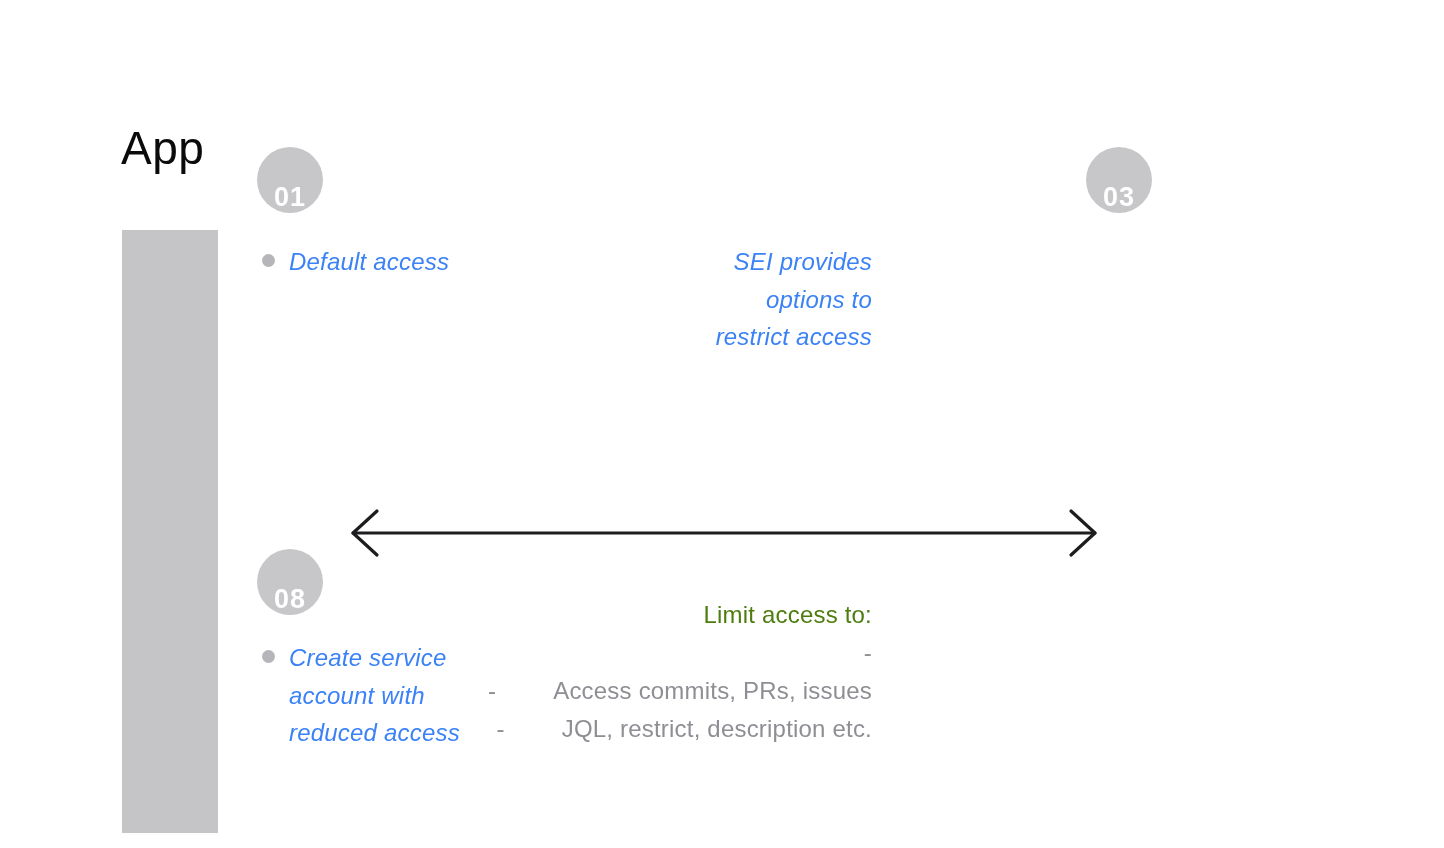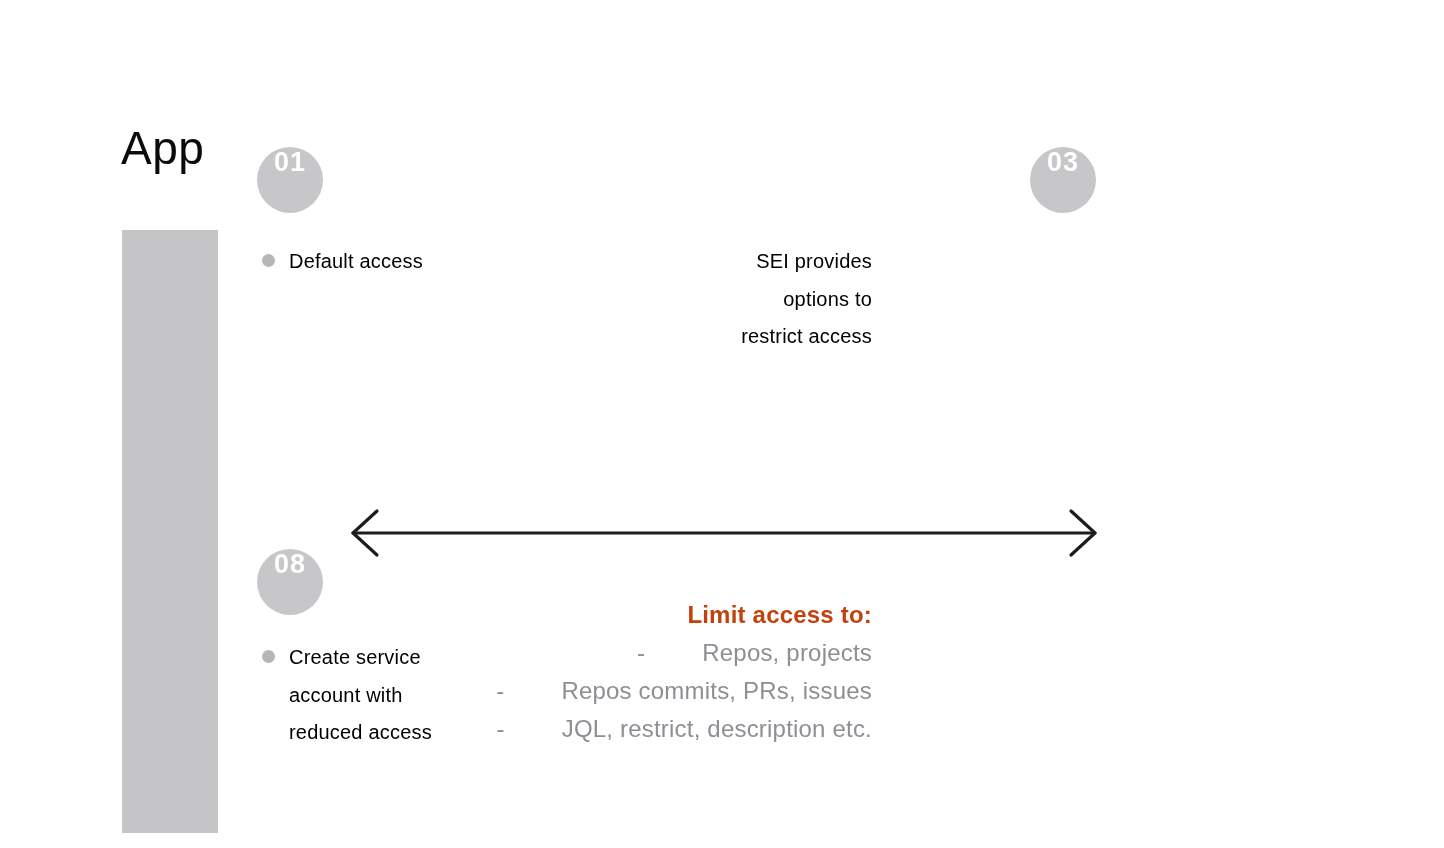--- a/index.html
+++ b/index.html
@@ -50,48 +50,49 @@
     height: 66px;
   }
 
   .badge {
     position: absolute;
     width: 66px;
     height: 66px;
     border-radius: 50%;
     background: #c7c7c9;
     display: flex;
-    align-items: flex-start;
+    align-items: flex-end;
     justify-content: center;
     color: #ffffff;
     font-size: 27px;
     font-weight: 700;
     letter-spacing: 1px;
   }
   .badge-01 { left: 257px; top: 147px; }
-  .badge-03 { left: 1030px; top: 147px; }
+  .badge-03 { left: 1086px; top: 147px; }
   .badge-02 { left: 257px; top: 549px; }
 
   .bullet {
     position: absolute;
     width: 13px;
     height: 13px;
     border-radius: 50%;
     background: #b6b6ba;
   }
   .bullet-1 { left: 262px; top: 254px; }
   .bullet-2 { left: 262px; top: 650px; }
   .bullet-3 { left: 1170px; top: 256px; }
 
   .step-text {
     position: absolute;
-    font-size: 20px;
+    font-size: 24px;
     line-height: 37.5px;
-    color: #000000;
+    color: #3b82f6;
     letter-spacing: 0.2px;
+    font-style: italic;
   }
   .step-text .line { display: block; }
   .step-text-1 { left: 289px; top: 243px; text-align: left; }
   .step-text-2 { left: 289px; top: 639px; text-align: left; }
   .step-text-3 { right: 292px; top: 243px; text-align: right; }
 
   .arrow-svg {
     position: absolute;
     left: 340px;
     top: 503px;
@@ -103,22 +104,22 @@
     position: absolute;
     right: 292px;
     top: 596px;
     text-align: right;
     font-size: 24px;
     line-height: 38px;
     color: #8e8e94;
     letter-spacing: 0.2px;
   }
   .limit-header {
-    font-weight: 700;
-    color: #c2410c;
+    font-weight: 400;
+    color: #4d7c0f;
   }
   .limit-row {
     display: flex;
     justify-content: flex-end;
     gap: 57px;
   }
 </style>
 </head>
 <body>
 
@@ -186,25 +187,24 @@
       <line x1="13" y1="30" x2="755" y2="30"></line>
       <polyline points="37,8 13,30 37,52"></polyline>
       <polyline points="731,8 755,30 731,52"></polyline>
     </g>
   </svg>
 
   <div class="limit-block">
     <div class="limit-header">Limit access to:</div>
     <div class="limit-row">
       <span class="dash">-</span>
-      <span>Repos, projects</span>
     </div>
     <div class="limit-row">
       <span class="dash">-</span>
-      <span>Repos commits, PRs, issues</span>
+      <span>Access commits, PRs, issues</span>
     </div>
     <div class="limit-row">
       <span class="dash">-</span>
       <span>JQL, restrict, description etc.</span>
     </div>
   </div>
 
 </div>
 
 </body></html>

